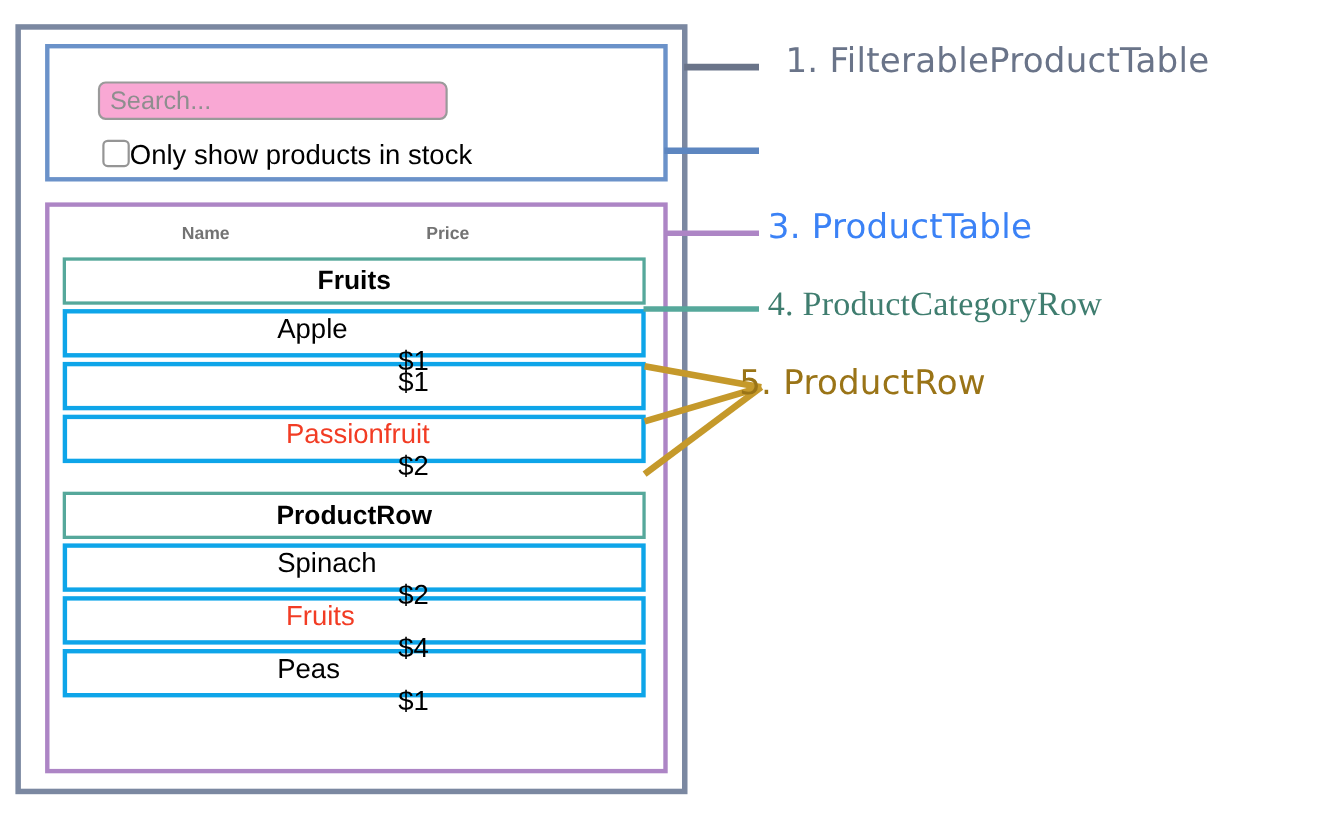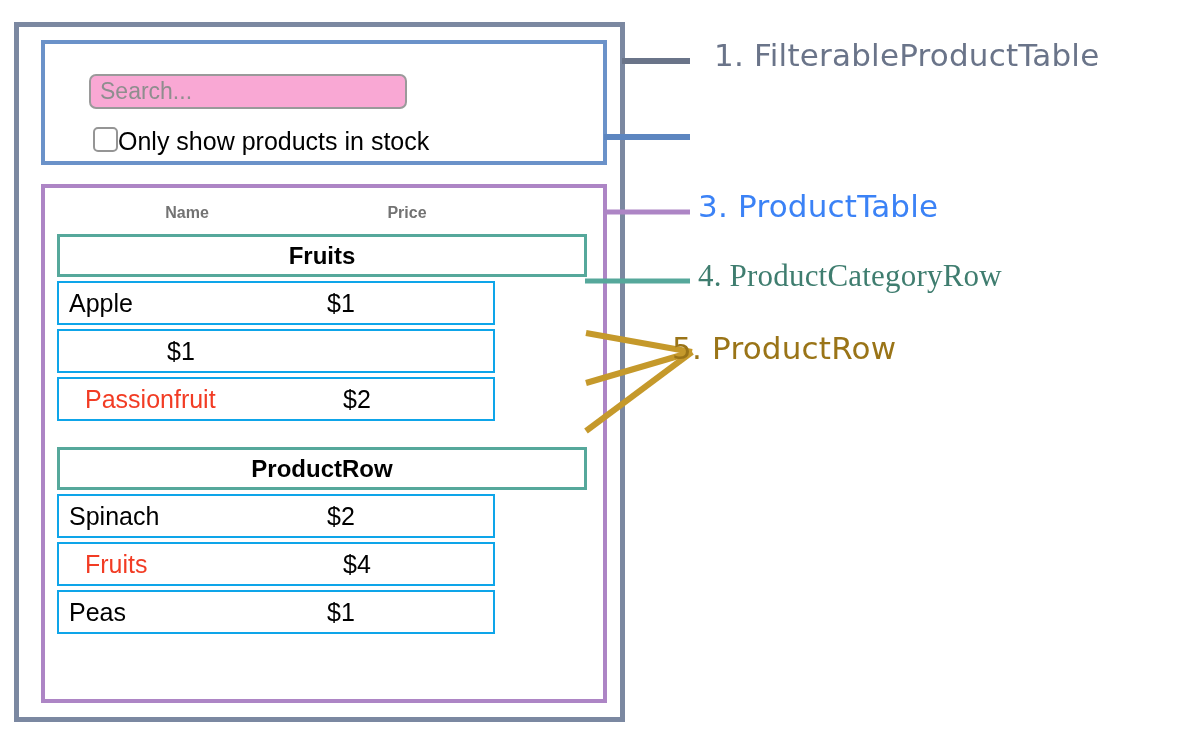--- a/index.html
+++ b/index.html
@@ -110,26 +110,27 @@
     margin-bottom: 4px;
   }
   .cat-row-label {
     font-size: 24px;
     font-weight: bold;
     color: #000;
   }
 
   .prod-row {
     box-sizing: border-box;
-    width: 438px;
+    width: 530px;
     height: 44px;
-    border: 2px solid #0ea5e9;
+    border: 4px solid #0ea5e9;
     display: flex;
     align-items: center;
     margin-bottom: 4px;
+    flex-direction: column;
   }
   .prod-name {
     width: 150px;
     padding-left: 10px;
     font-size: 25px;
     color: #000;
     white-space: nowrap;
   }
   .prod-name.out-of-stock { color: #f23c24; margin-left: 16px; }
   .prod-price {

